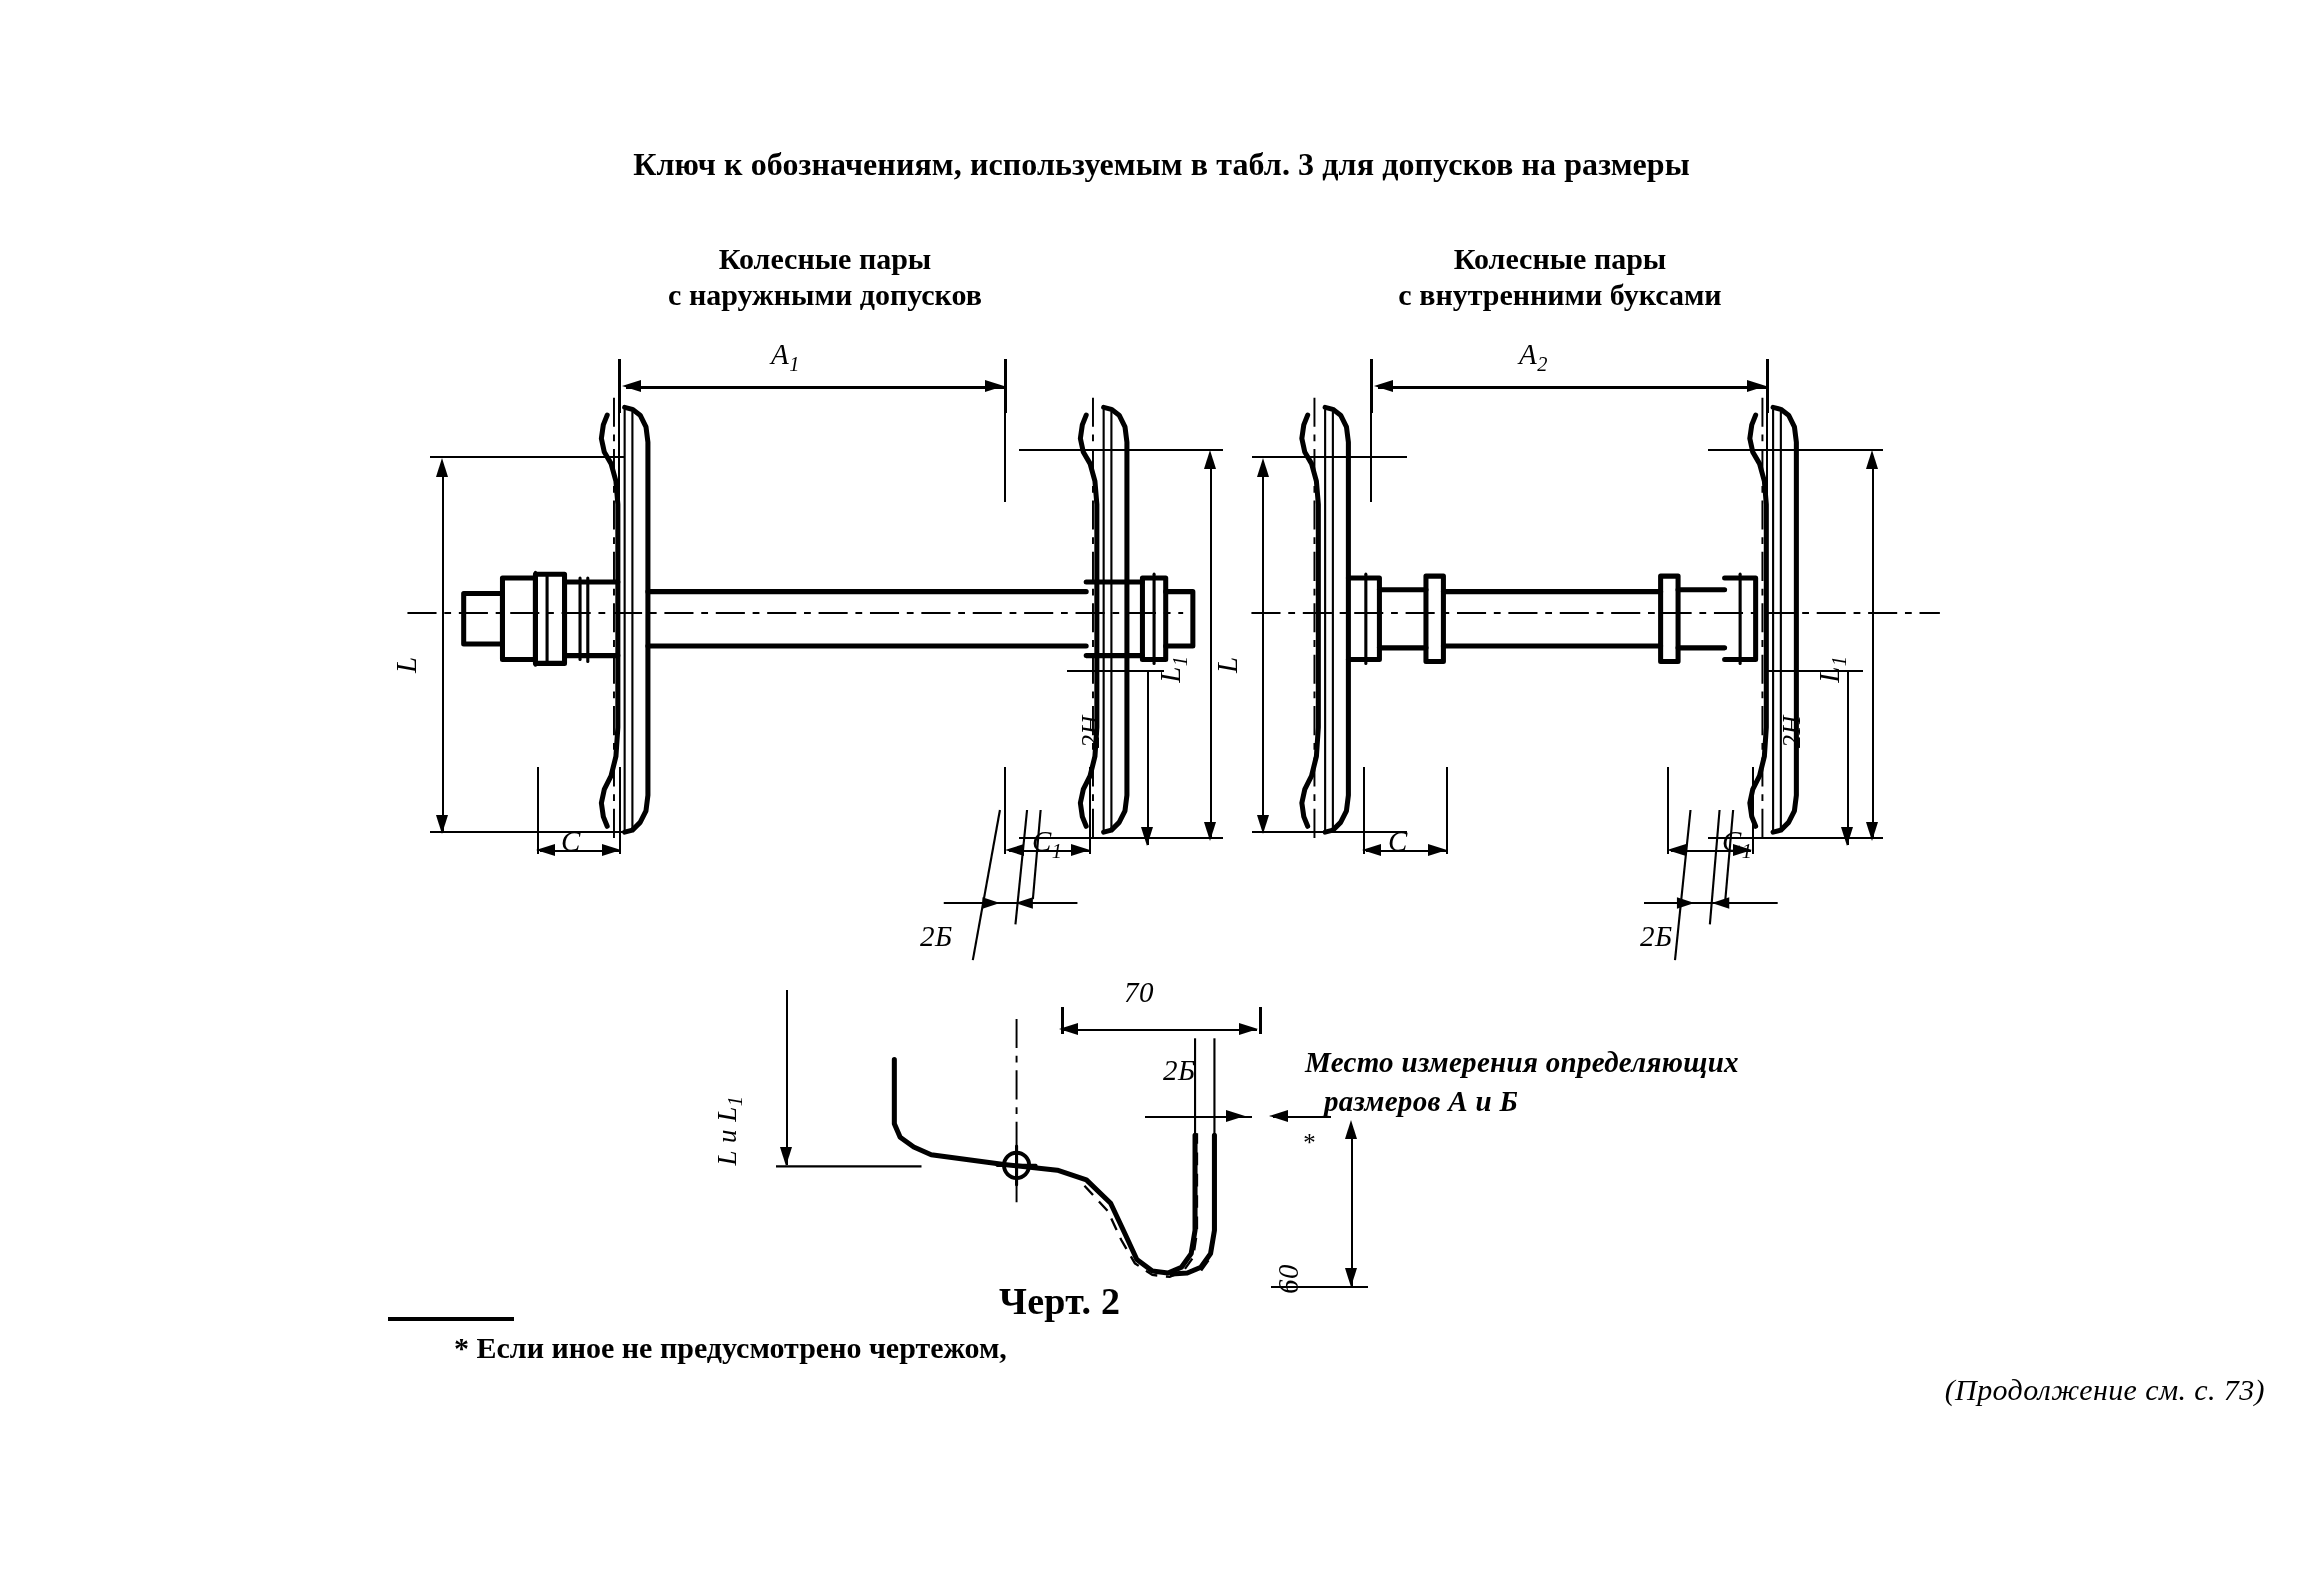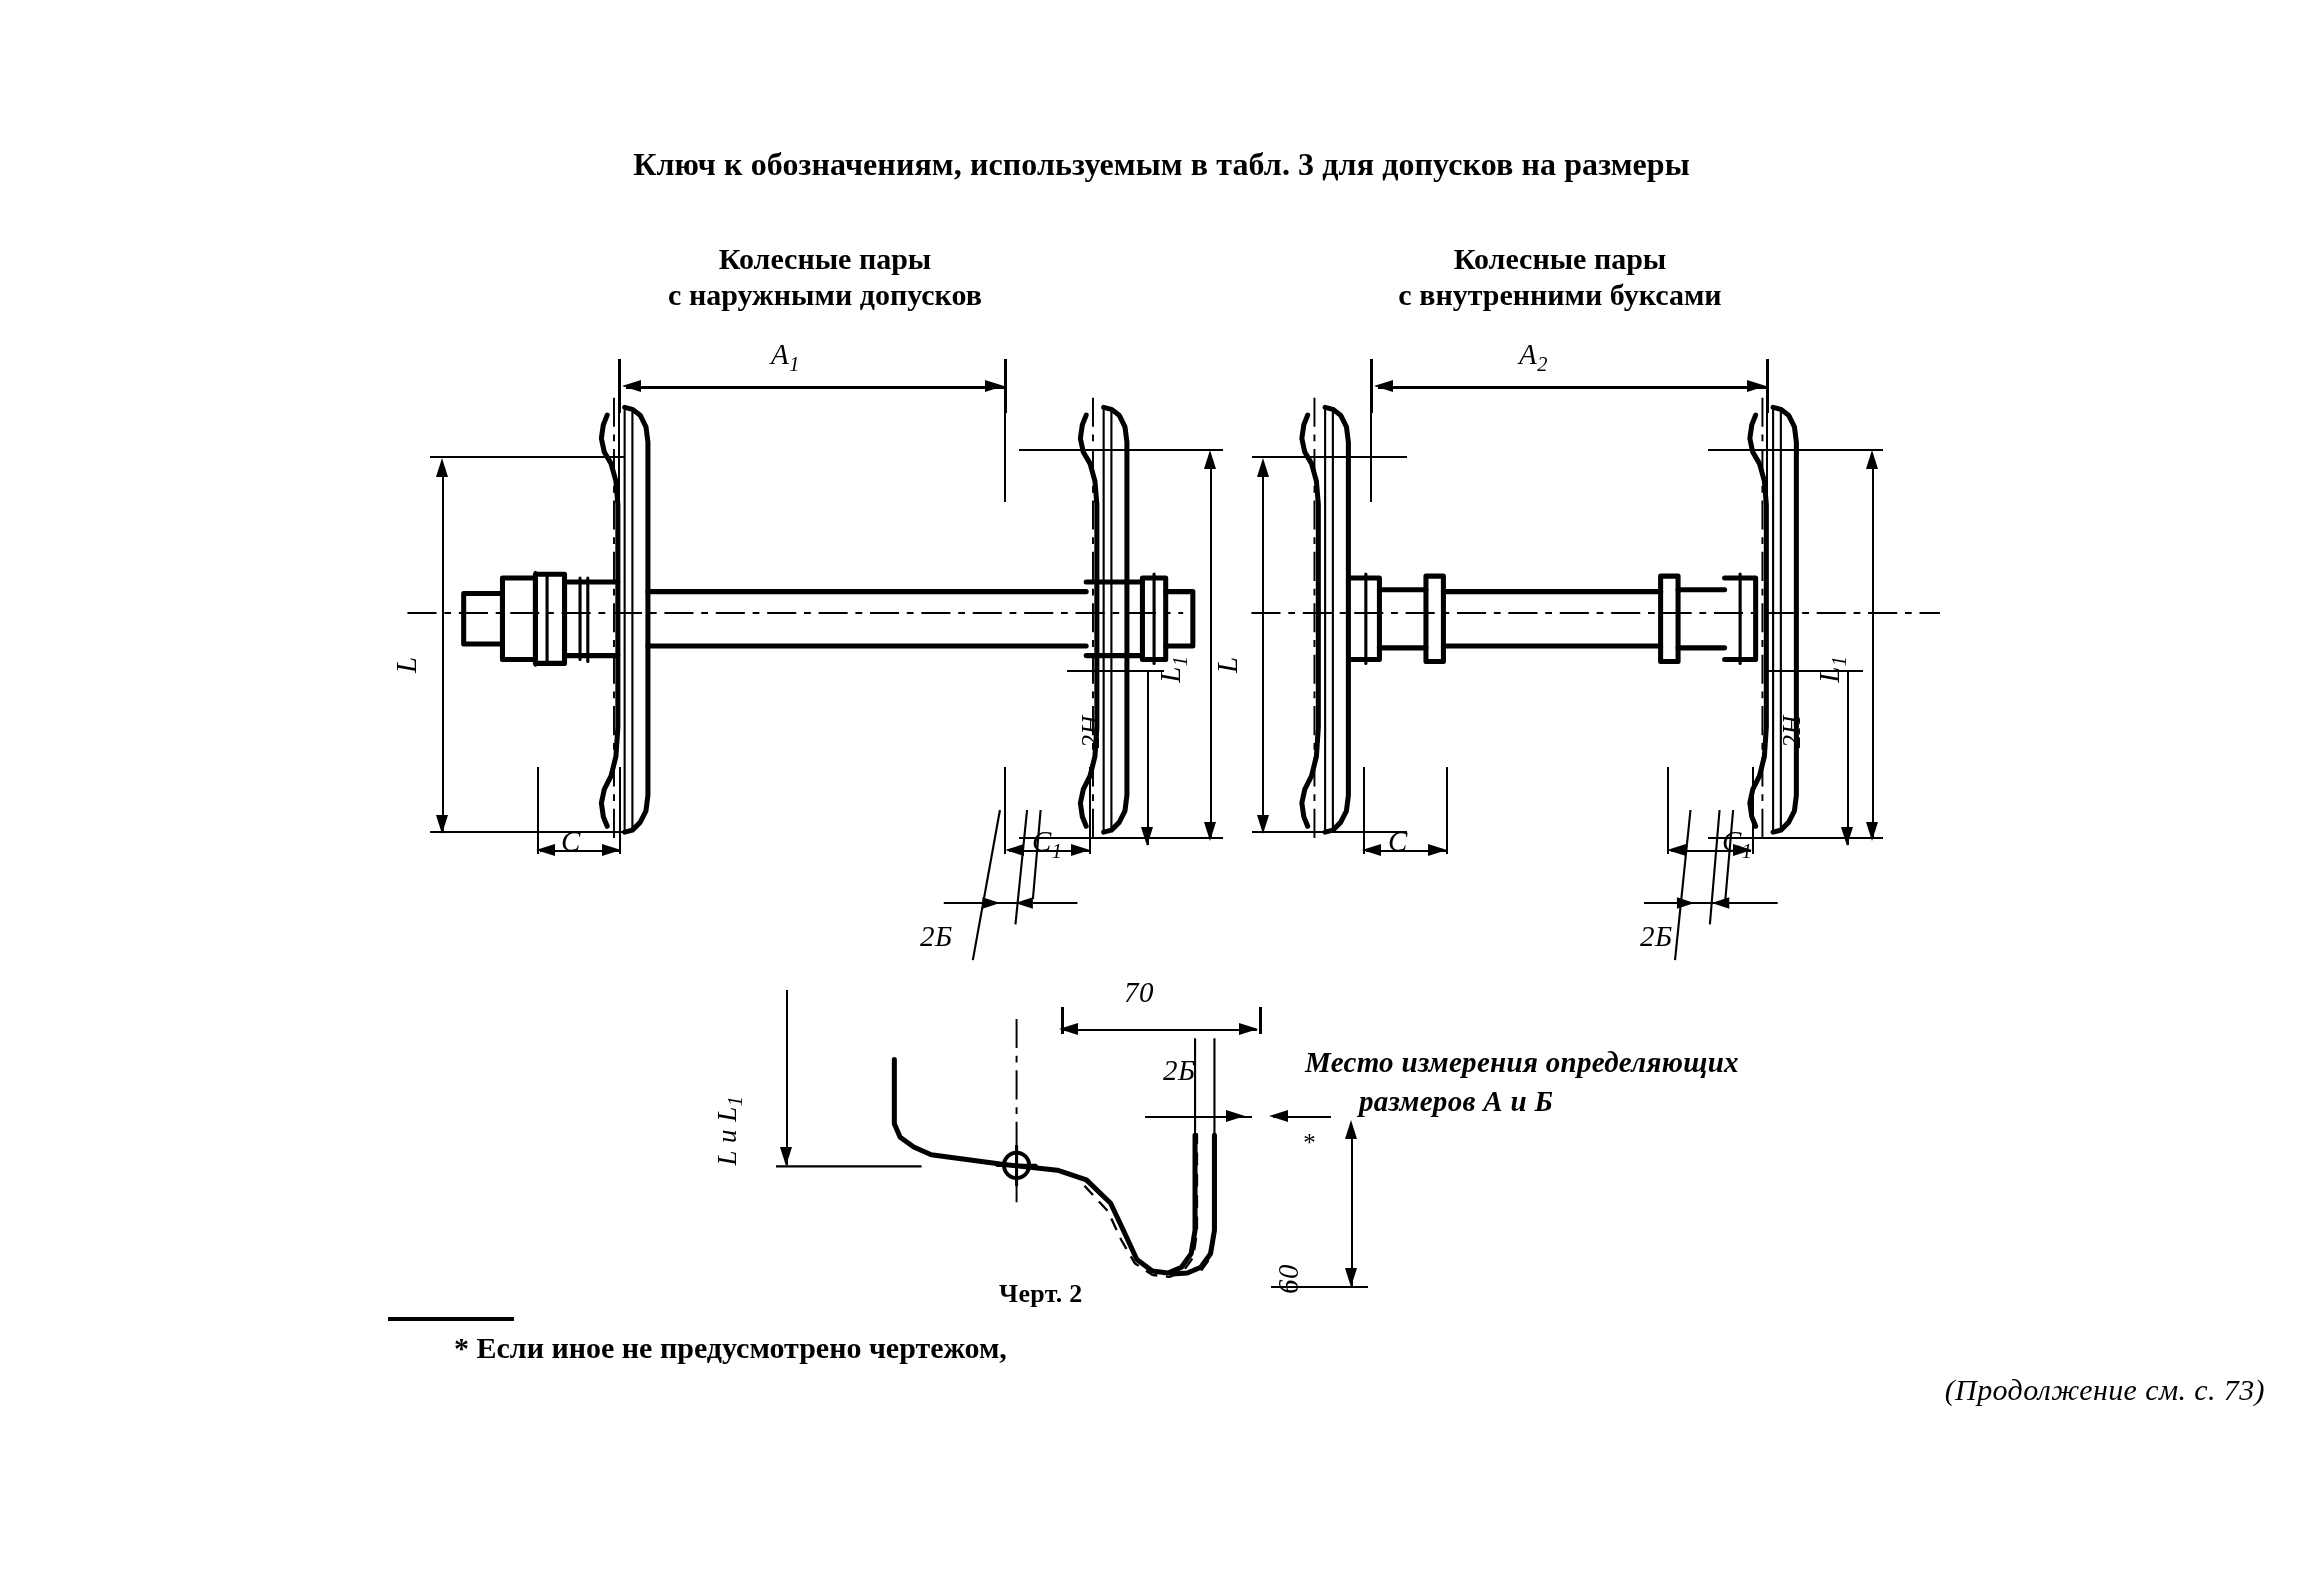--- a/index.html
+++ b/index.html
@@ -24,21 +24,21 @@
     font-family:"Liberation Serif", serif;letter-spacing:0.1px;
   }
   .title .l2{display:block;}
   .colhead{
     position:absolute;text-align:center;font-weight:bold;font-size:30px;
     line-height:36px;width:446px;
   }
   .colhead.left{left:602px;top:241px;}
   .colhead.right{left:1337px;top:241px;}
   .caption{
-    position:absolute;left:999px;top:1279px;font-size:26px;font-weight:bold;
+    position:absolute;left:999px;top:1279px;font-size:38px;font-weight:bold;
     letter-spacing:0.3px;
   }
   .fn-rule{position:absolute;left:388px;top:1317px;width:126px;height:3.9px;background:#000;}
   .footnote{
     position:absolute;left:454px;top:1331px;font-size:30px;font-weight:bold;
     white-space:nowrap;
   }
 
   
   .dw{position:absolute;}
@@ -347,21 +347,21 @@
     <div class="dim" style="left:1302px;top:1129px;font-size:25px;">
       <span>*</span>
     </div>
     <div class="ln vthin" style="left:1351px;top:1126px;height:160px;"></div>
     <div class="ar u" style="left:1345px;top:1120px;"></div>
     <div class="ar d" style="left:1345px;top:1268px;"></div>
     <div class="ln hthin" style="left:1271px;top:1286px;width:97px;"></div>
 
     <div class="note" style="left:1305px;top:1043px;font-weight:bold;">
       <div>Место измерения определяющих</div>
-      <div style="margin-left:54px;">размеров А и Б</div>
+      <div style="margin-left:19px;">размеров А и Б</div>
     </div>
 
     <svg width="776" height="330" viewBox="0 0 800 340" style="left:776px;top:980px;">
 
       <line class="s2" x1="0" y1="192" x2="150" y2="192"></line>
 
       <path class="sf" d="M122,82 L122,148 L128,162 L142,172 L160,180 L235,190"></path>
 
       <path class="sf" d="M235,190 L290,196 L320,206 L345,230 L360,262 L372,288 L388,300
                           L404,302 L418,296 L428,282 L432,258 L432,160"></path>

